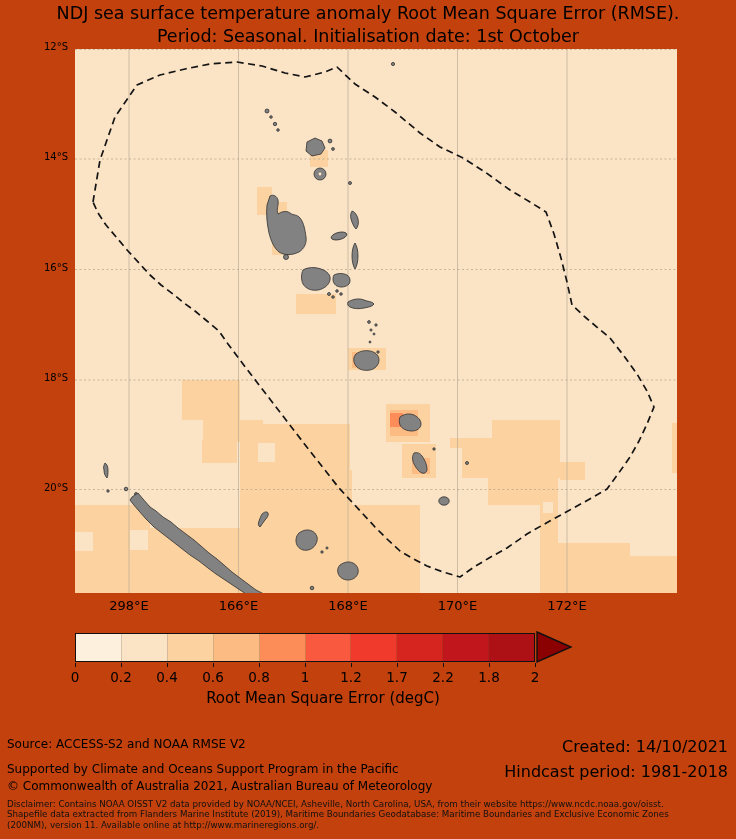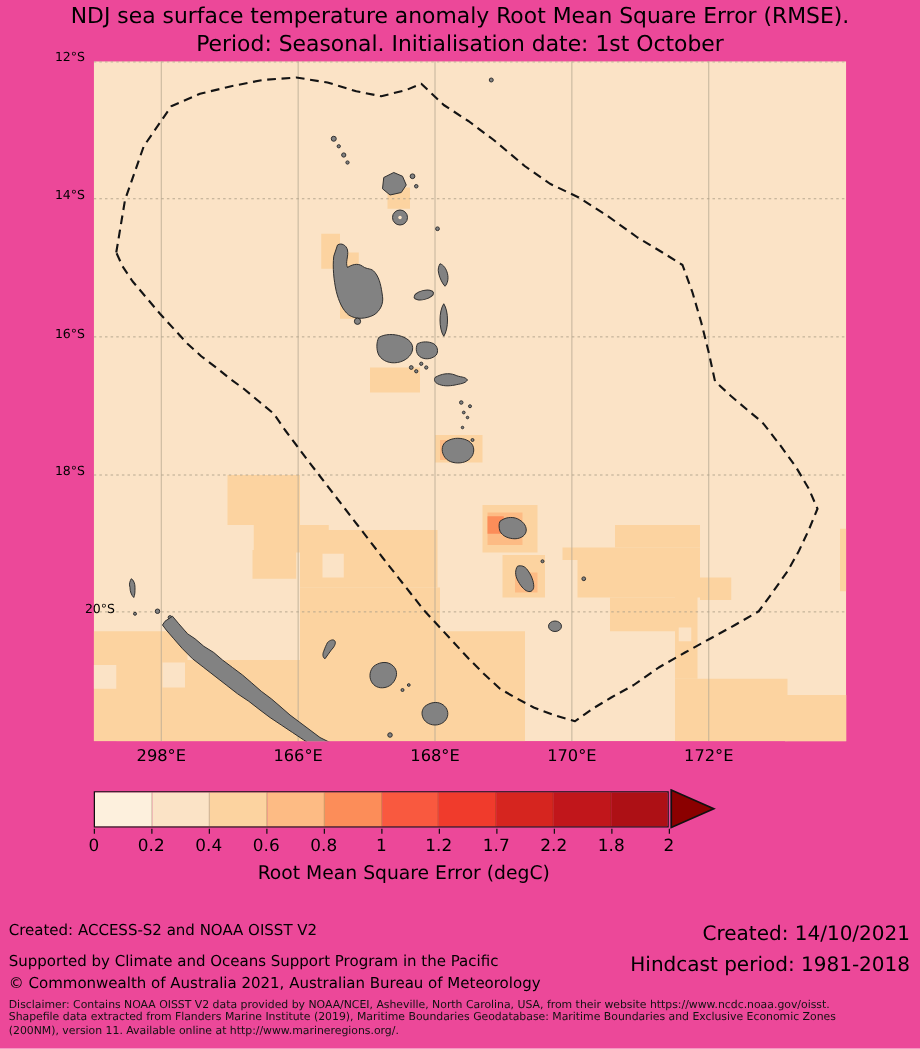--- a/index.html
+++ b/index.html
@@ -1,16 +1,16 @@
 <!DOCTYPE html>
 <html><head>
 <meta charset="utf-8">
 <style>
   html,body{margin:0;padding:0;background:#fff;}
-  .fig{position:relative;width:736px;height:839px;background:#ec4899;overflow:hidden;
+  .fig{position:relative;width:736px;height:839px;background:#c2410c;overflow:hidden;
        font-family:"DejaVu Sans","Liberation Sans",sans-serif;color:#000;}
   .title{position:absolute;top:2px;left:50%;transform:translateX(-50%);
          white-space:nowrap;text-align:center;font-size:17.5px;line-height:23px;}
   .map-svg{position:absolute;top:0;left:0;}
   .lat-label{position:absolute;left:0;width:68px;text-align:right;font-size:10px;}
   .lon-label{position:absolute;width:70px;text-align:center;font-size:13px;top:598px;}
   .cbar{position:absolute;left:75px;top:633px;width:460px;height:29px;display:flex;
         border:1.4px solid #111;box-sizing:border-box;}
   .cbar .seg{flex:1 1 0;border-right:1px solid rgba(100,60,20,.25);}
   .cbar .seg:last-child{border-right:none;}
@@ -175,21 +175,21 @@
                 296,433 286,420 276,407 266,394 256,381 246,368 237,356 228,344 219,331 207,321 195,311 184,303
                 173,294 161,285 150,275 139,263 128,251 117,238 106,225 98,213"></polygon>
     </g>
   </svg>
 
   <div id="lat-labels">
       <div class="lat-label" style="top: 41px;">12°S</div>
       <div class="lat-label" style="top: 151px;">14°S</div>
       <div class="lat-label" style="top: 261.5px;">16°S</div>
       <div class="lat-label" style="top: 372px;">18°S</div>
-      <div class="lat-label" style="top: 481.5px; padding-left: 24px;">20°S</div>
+      <div class="lat-label" style="top: 481.5px;">20°S</div>
     </div>
   <div id="lon-labels">
       <div class="lon-label" style="left: 94px;">298°E</div>
       <div class="lon-label" style="left: 203.5px;">166°E</div>
       <div class="lon-label" style="left: 313px;">168°E</div>
       <div class="lon-label" style="left: 422.5px;">170°E</div>
       <div class="lon-label" style="left: 532px;">172°E</div>
     </div>
 
   <div class="cbar" id="cbar">
@@ -226,21 +226,21 @@
       <div class="cbar-ticklabel" style="left: 397px;">1.7</div>
       <div class="cbar-tick" style="left: 443px;"></div>
       <div class="cbar-ticklabel" style="left: 443px;">2.2</div>
       <div class="cbar-tick" style="left: 489px;"></div>
       <div class="cbar-ticklabel" style="left: 489px;">1.8</div>
       <div class="cbar-tick" style="left: 535px;"></div>
       <div class="cbar-ticklabel" style="left: 535px;">2</div>
     </div>
   <div class="cbar-label">Root Mean Square Error (degC)</div>
 
-  <div class="foot" style="top:737px">Created: ACCESS-S2 and NOAA OISST V2</div>
+  <div class="foot" style="top:737px">Source: ACCESS-S2 and NOAA RMSE V2</div>
   <div class="foot" style="top:762px">Supported by Climate and Oceans Support Program in the Pacific</div>
   <div class="foot" style="top:779px">© Commonwealth of Australia 2021, Australian Bureau of Meteorology</div>
   <div class="foot-r" style="top:762px">Hindcast period: 1981-2018</div>
   <div class="foot-r" style="top:737px">Created: 14/10/2021</div>
   <div class="disclaimer">
     <div>Disclaimer: Contains NOAA OISST V2 data provided by NOAA/NCEI, Asheville, North Carolina, USA, from their website https://www.ncdc.noaa.gov/oisst.</div>
     <div>Shapefile data extracted from Flanders Marine Institute (2019), Maritime Boundaries Geodatabase: Maritime Boundaries and Exclusive Economic Zones</div>
     <div>(200NM), version 11. Available online at http://www.marineregions.org/.</div>
   </div>
 </div>

